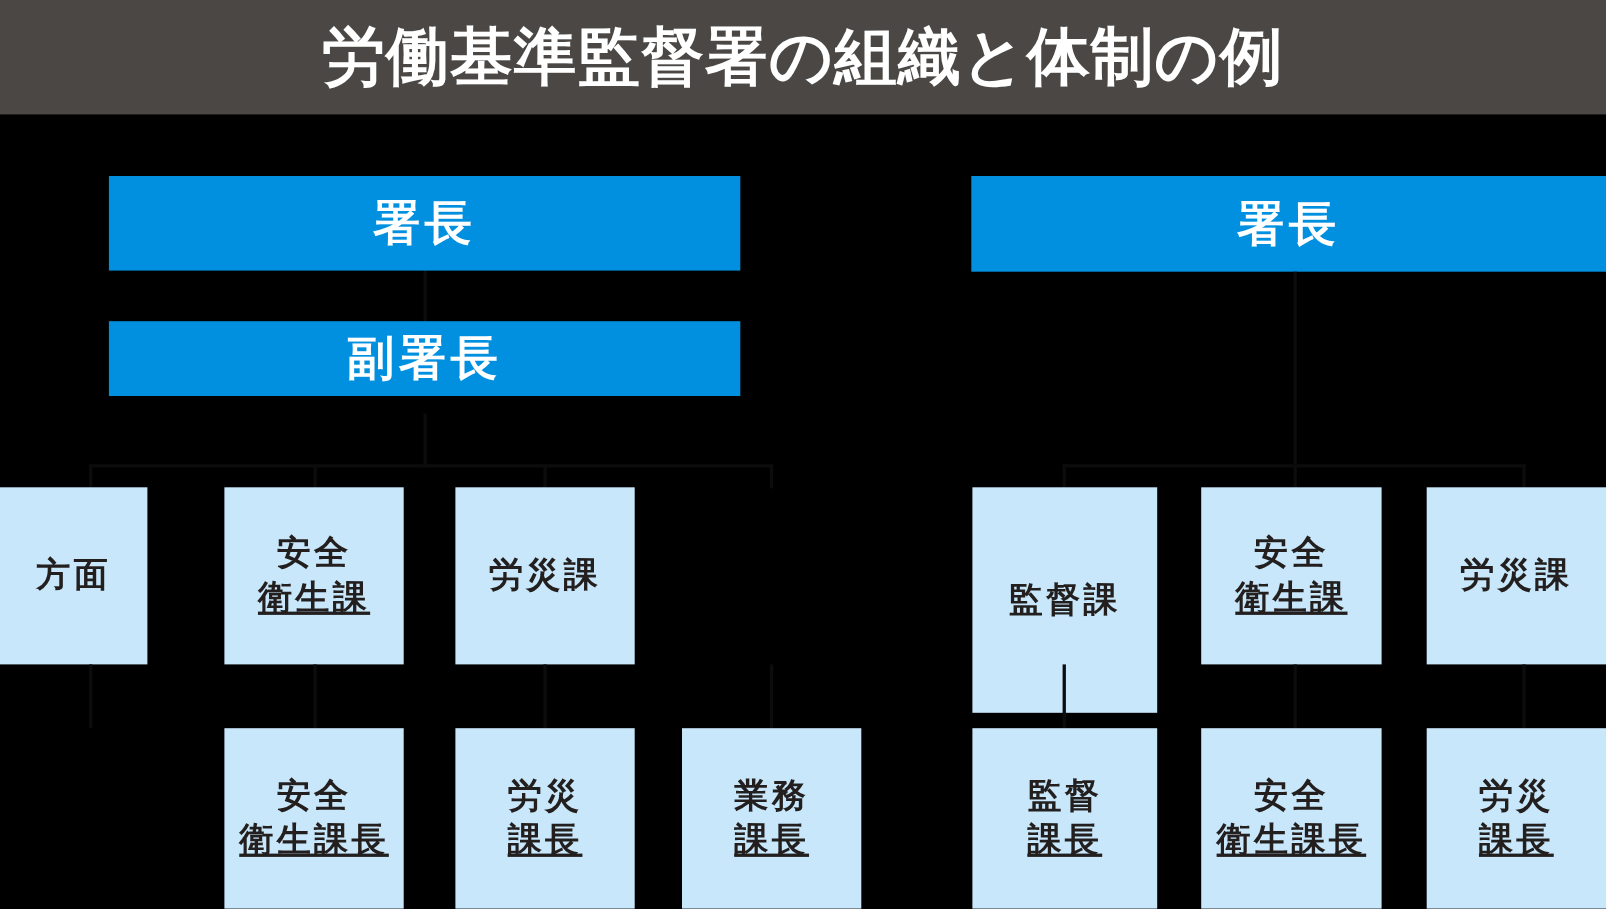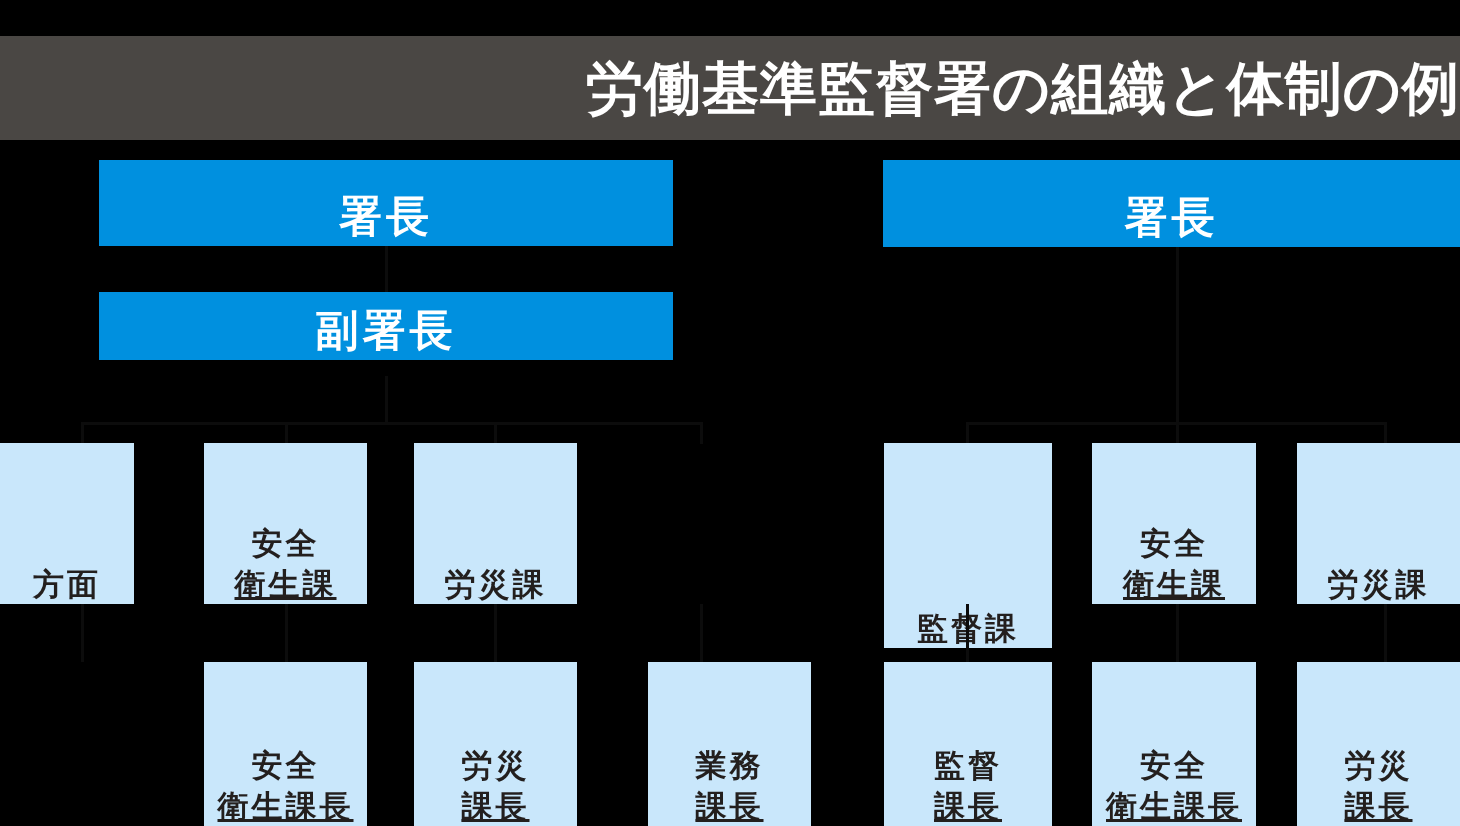--- a/index.html
+++ b/index.html
@@ -24,37 +24,36 @@
   
   .title-bar {
     position: absolute;
     left: 0;
     top: 0;
     width: 1460px;
     height: 104px;
     background: #4a4744;
     display: flex;
     align-items: center;
-    justify-content: flex-end;
-    margin-top: 36px;
+    justify-content: center;
   }
   .title-text {
     color: #ffffff;
     font-size: 57px;
     font-weight: bold;
     letter-spacing: 1px;
     line-height: 1;
     white-space: nowrap;
   }
 
   
   .box {
     position: absolute;
     display: flex;
-    align-items: flex-end;
+    align-items: center;
     justify-content: center;
     text-align: center;
     box-sizing: border-box;
   }
   .box-chief {
     background: #0090df;
     color: #ffffff;
     font-size: 43px;
     font-weight: bold;
     letter-spacing: 4px;
@@ -134,21 +133,21 @@
       <span>安全</span>
       <span class="line2">衛生課長</span>
     </span>
   </div>
   <div class="box box-dept" style="left:414px; top:662px; width:163px; height:164px;">
     <span>
       <span>労災</span>
       <span class="line2">課長</span>
     </span>
   </div>
-  <div class="box box-dept" style="left:620px; top:662px; width:163px; height:164px;margin-left:28px;">
+  <div class="box box-dept" style="left:620px; top:662px; width:163px; height:164px;">
     <span>
       <span>業務</span>
       <span class="line2">課長</span>
     </span>
   </div>
 
   <div class="box box-chief" style="left:883px; top:160px; width:577px; height:87px;">
     <span>署長</span>
   </div>
 

